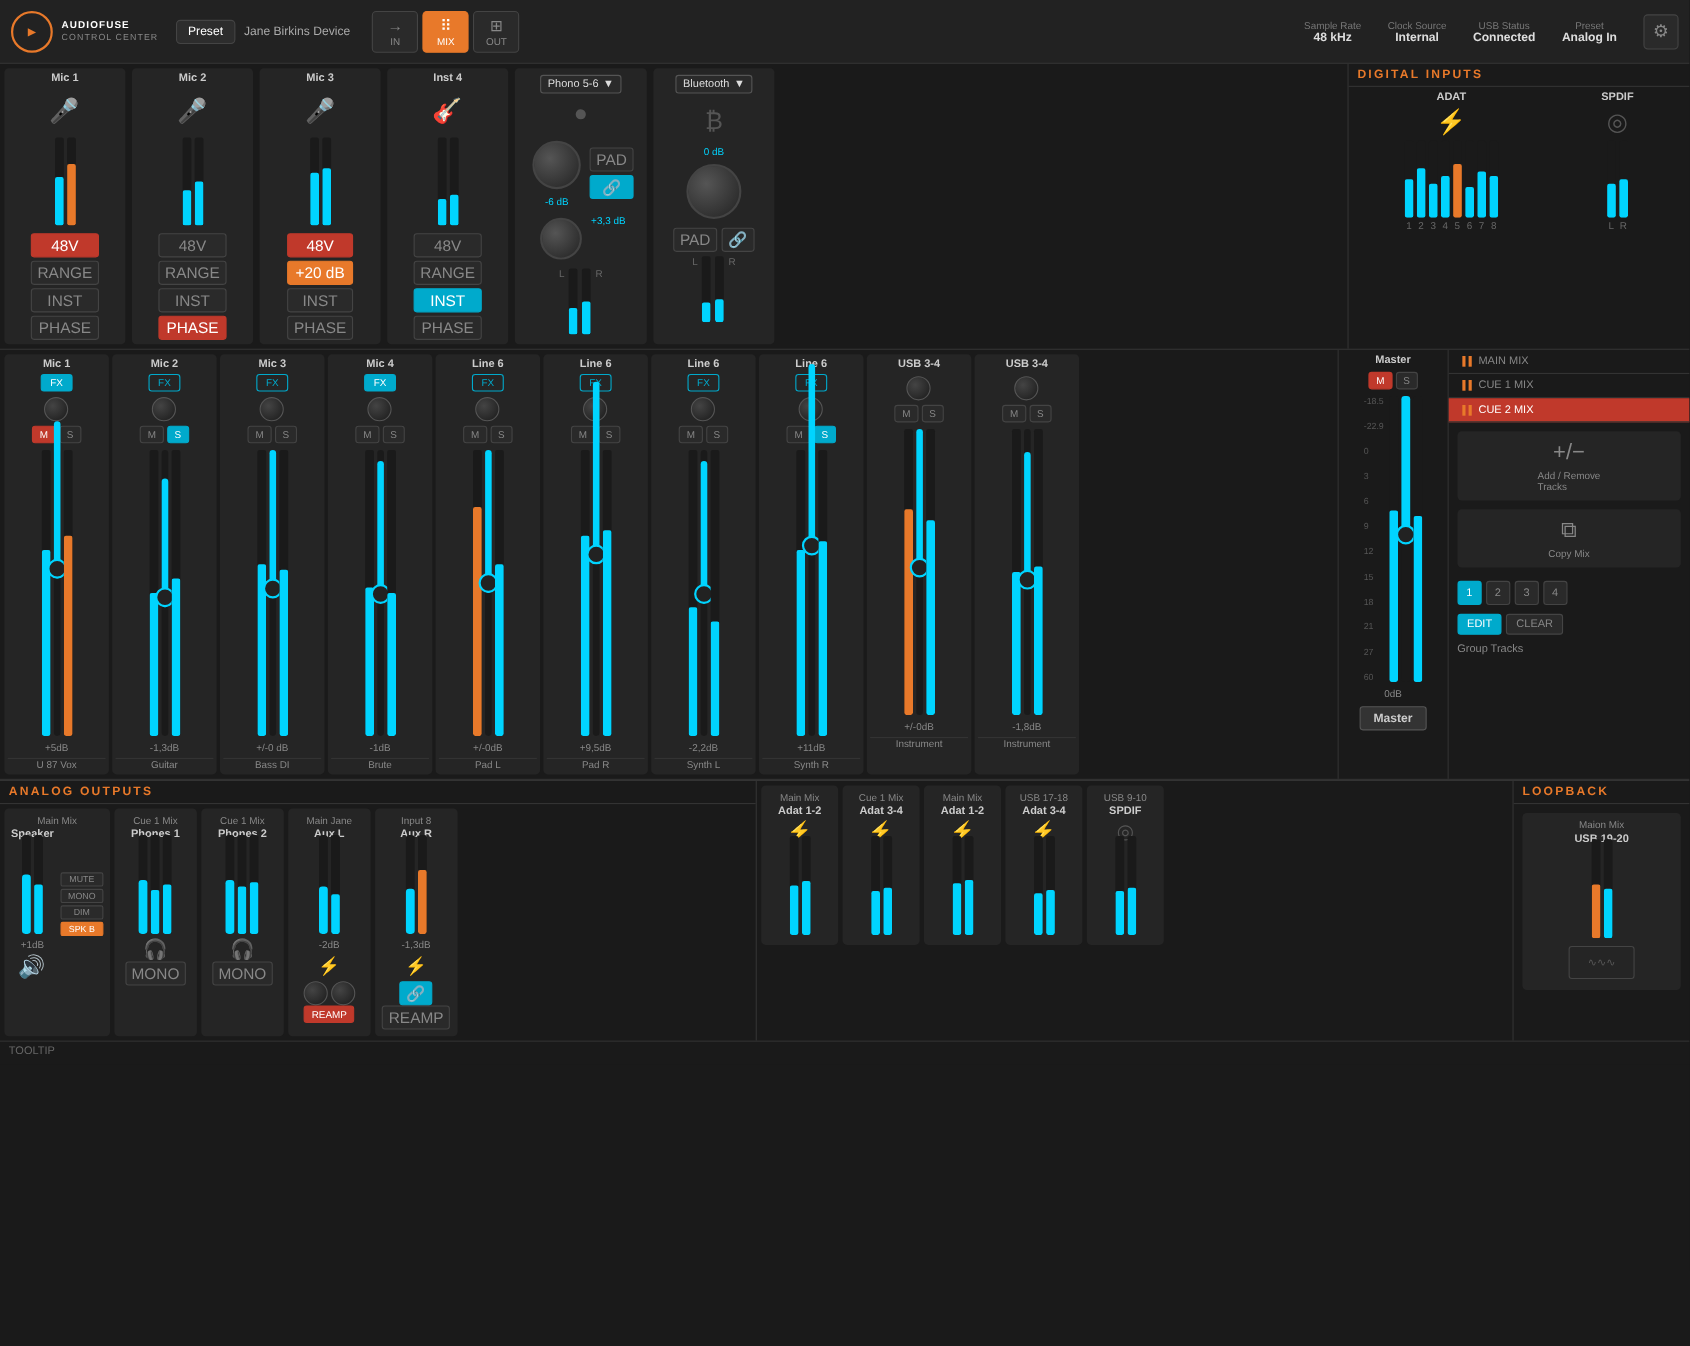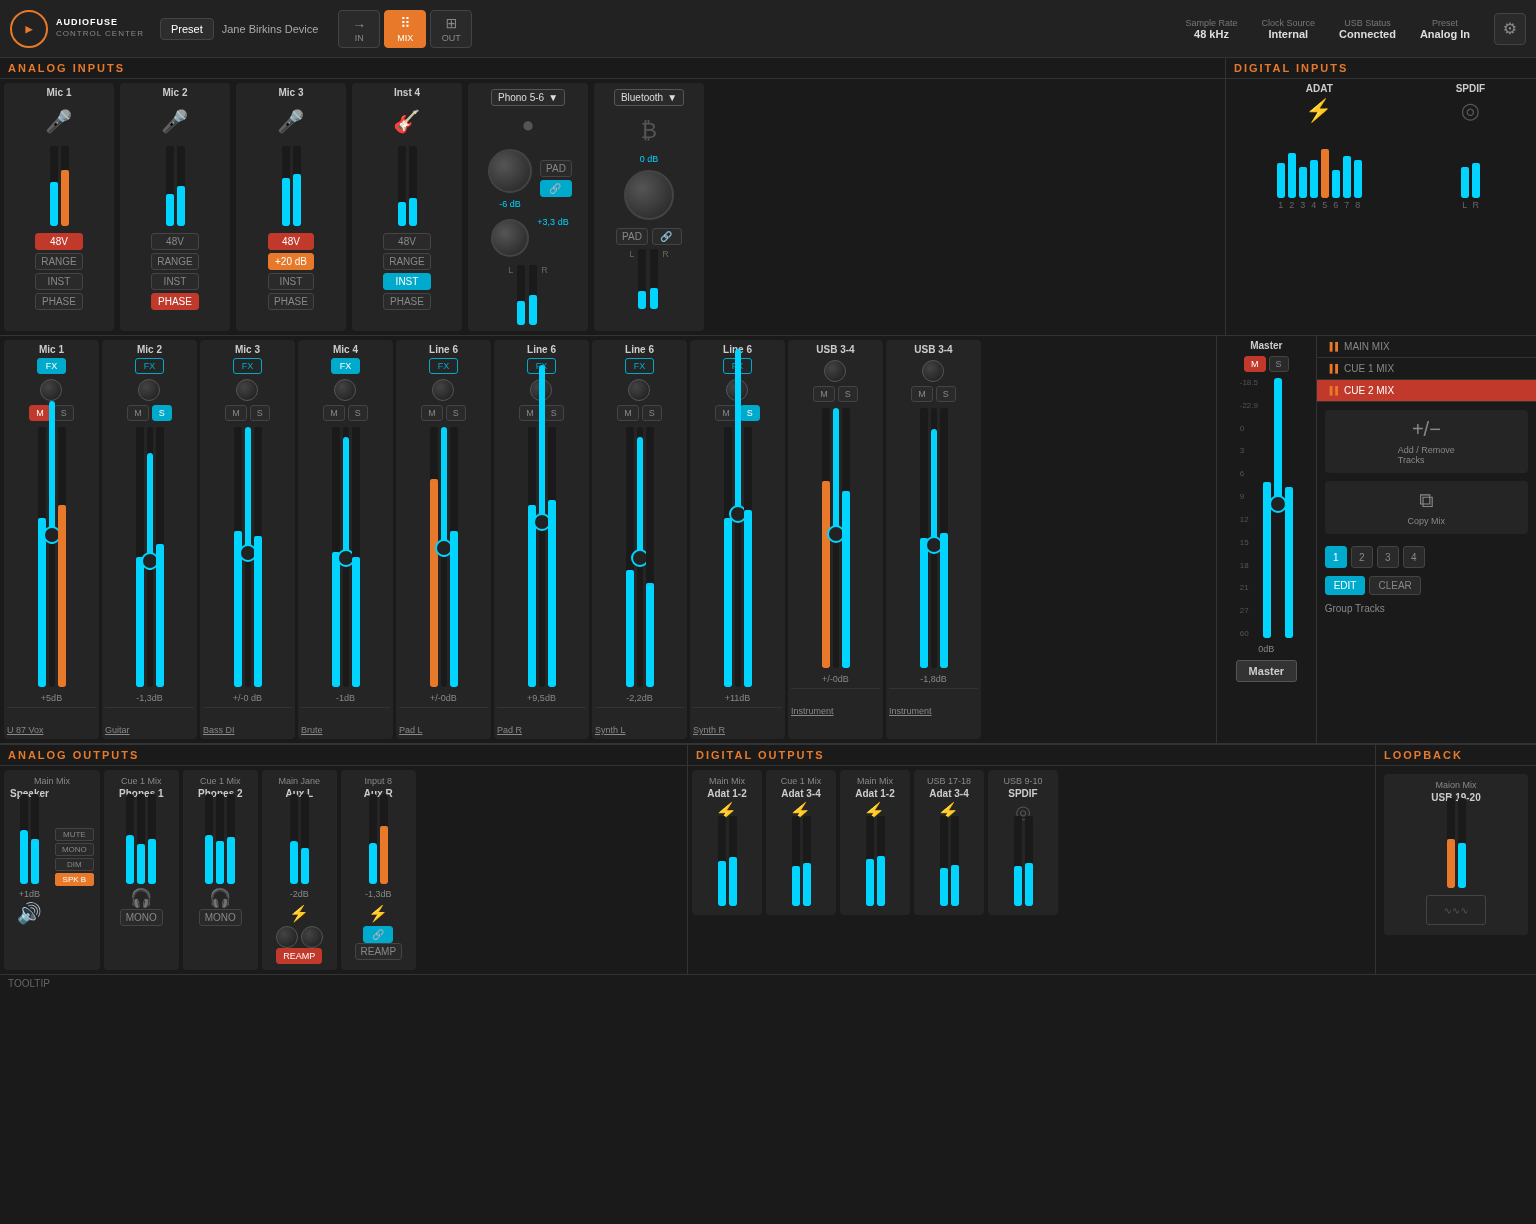--- a/index.html
+++ b/index.html
@@ -164,21 +164,21 @@
       display: flex;
       gap: 3px;
       flex-wrap: wrap;
       justify-content: center;
       margin-top: 3px;
       flex-direction: column;
     }
     .ch-btn {
       padding: 2px 5px;
       border-radius: 3px;
-      font-size: 10px;
+      font-size: 14px;
       border: 1px solid #444;
       background: #2a2a2a;
       color: #888;
       cursor: pointer;
       min-width: 30px;
       text-align: center;
     }
     .ch-btn.active-red { background: #c0392b; color: #fff; border-color: #c0392b; }
     .ch-btn.active-orange { background: #e8792a; color: #fff; border-color: #e8792a; }
     .ch-btn.active-blue { background: #00aacc; color: #fff; border-color: #00aacc; }
@@ -316,24 +316,24 @@
     }
     .mon-db-label {
       font-size: 9px;
       color: #888;
       margin: 2px 0;
     }
     .mon-name-tag {
       font-size: 9px;
       color: #888;
       margin-top: 2px;
+      text-align: center;
       border-top: 1px solid #333;
-      padding-top: 17px;
+      padding-top: 0;
       width: 100%;
-      text-decoration: underline;
     }
 
     
     .master-mix-panel {
       width: 320px;
       display: flex;
       border-left: 1px solid #333;
     }
     .master-channel {
       width: 100px;
@@ -654,21 +654,20 @@
     </div>
     <div class="gear-btn">⚙</div>
   </div>
 </div>
 
 <div class="main-content">
 
   <div class="top-row">
 
     <div class="analog-inputs-section">
-      <div class="section-header">ANALOG INPUTS</div>
       <div style="display:flex;padding:4px;gap:6px;">
 
         <div class="channel-strip">
           <div class="channel-name">Mic 1</div>
           <div class="mic-icon">🎤</div>
           <div class="fader-meter-row">
             <div class="meter-bar">
               <div class="meter-fill cyan" style="height:55%"></div>
             </div>
             <div class="meter-bar">
@@ -1344,21 +1343,20 @@
               <div class="ch-btn active-blue">🔗</div>
               <div class="ch-btn">REAMP</div>
             </div>
           </div>
 
         </div>
       </div>
     </div>
 
     <div class="digital-outputs-section">
-      <div class="section-header">DIGITAL OUTPUTS</div>
       <div class="bottom-section-content">
         <div class="digital-out-inner">
 
           <div class="digital-out-ch">
             <div class="out-channel-name">Main Mix</div>
             <div class="out-channel-label">Adat 1-2</div>
             <div style="font-size:18px;color:#555;">⚡</div>
             <div class="out-meter-section">
               <div class="meter-bar" style="height:90px;">
                   <div class="meter-fill cyan" style="height:50%"></div>

